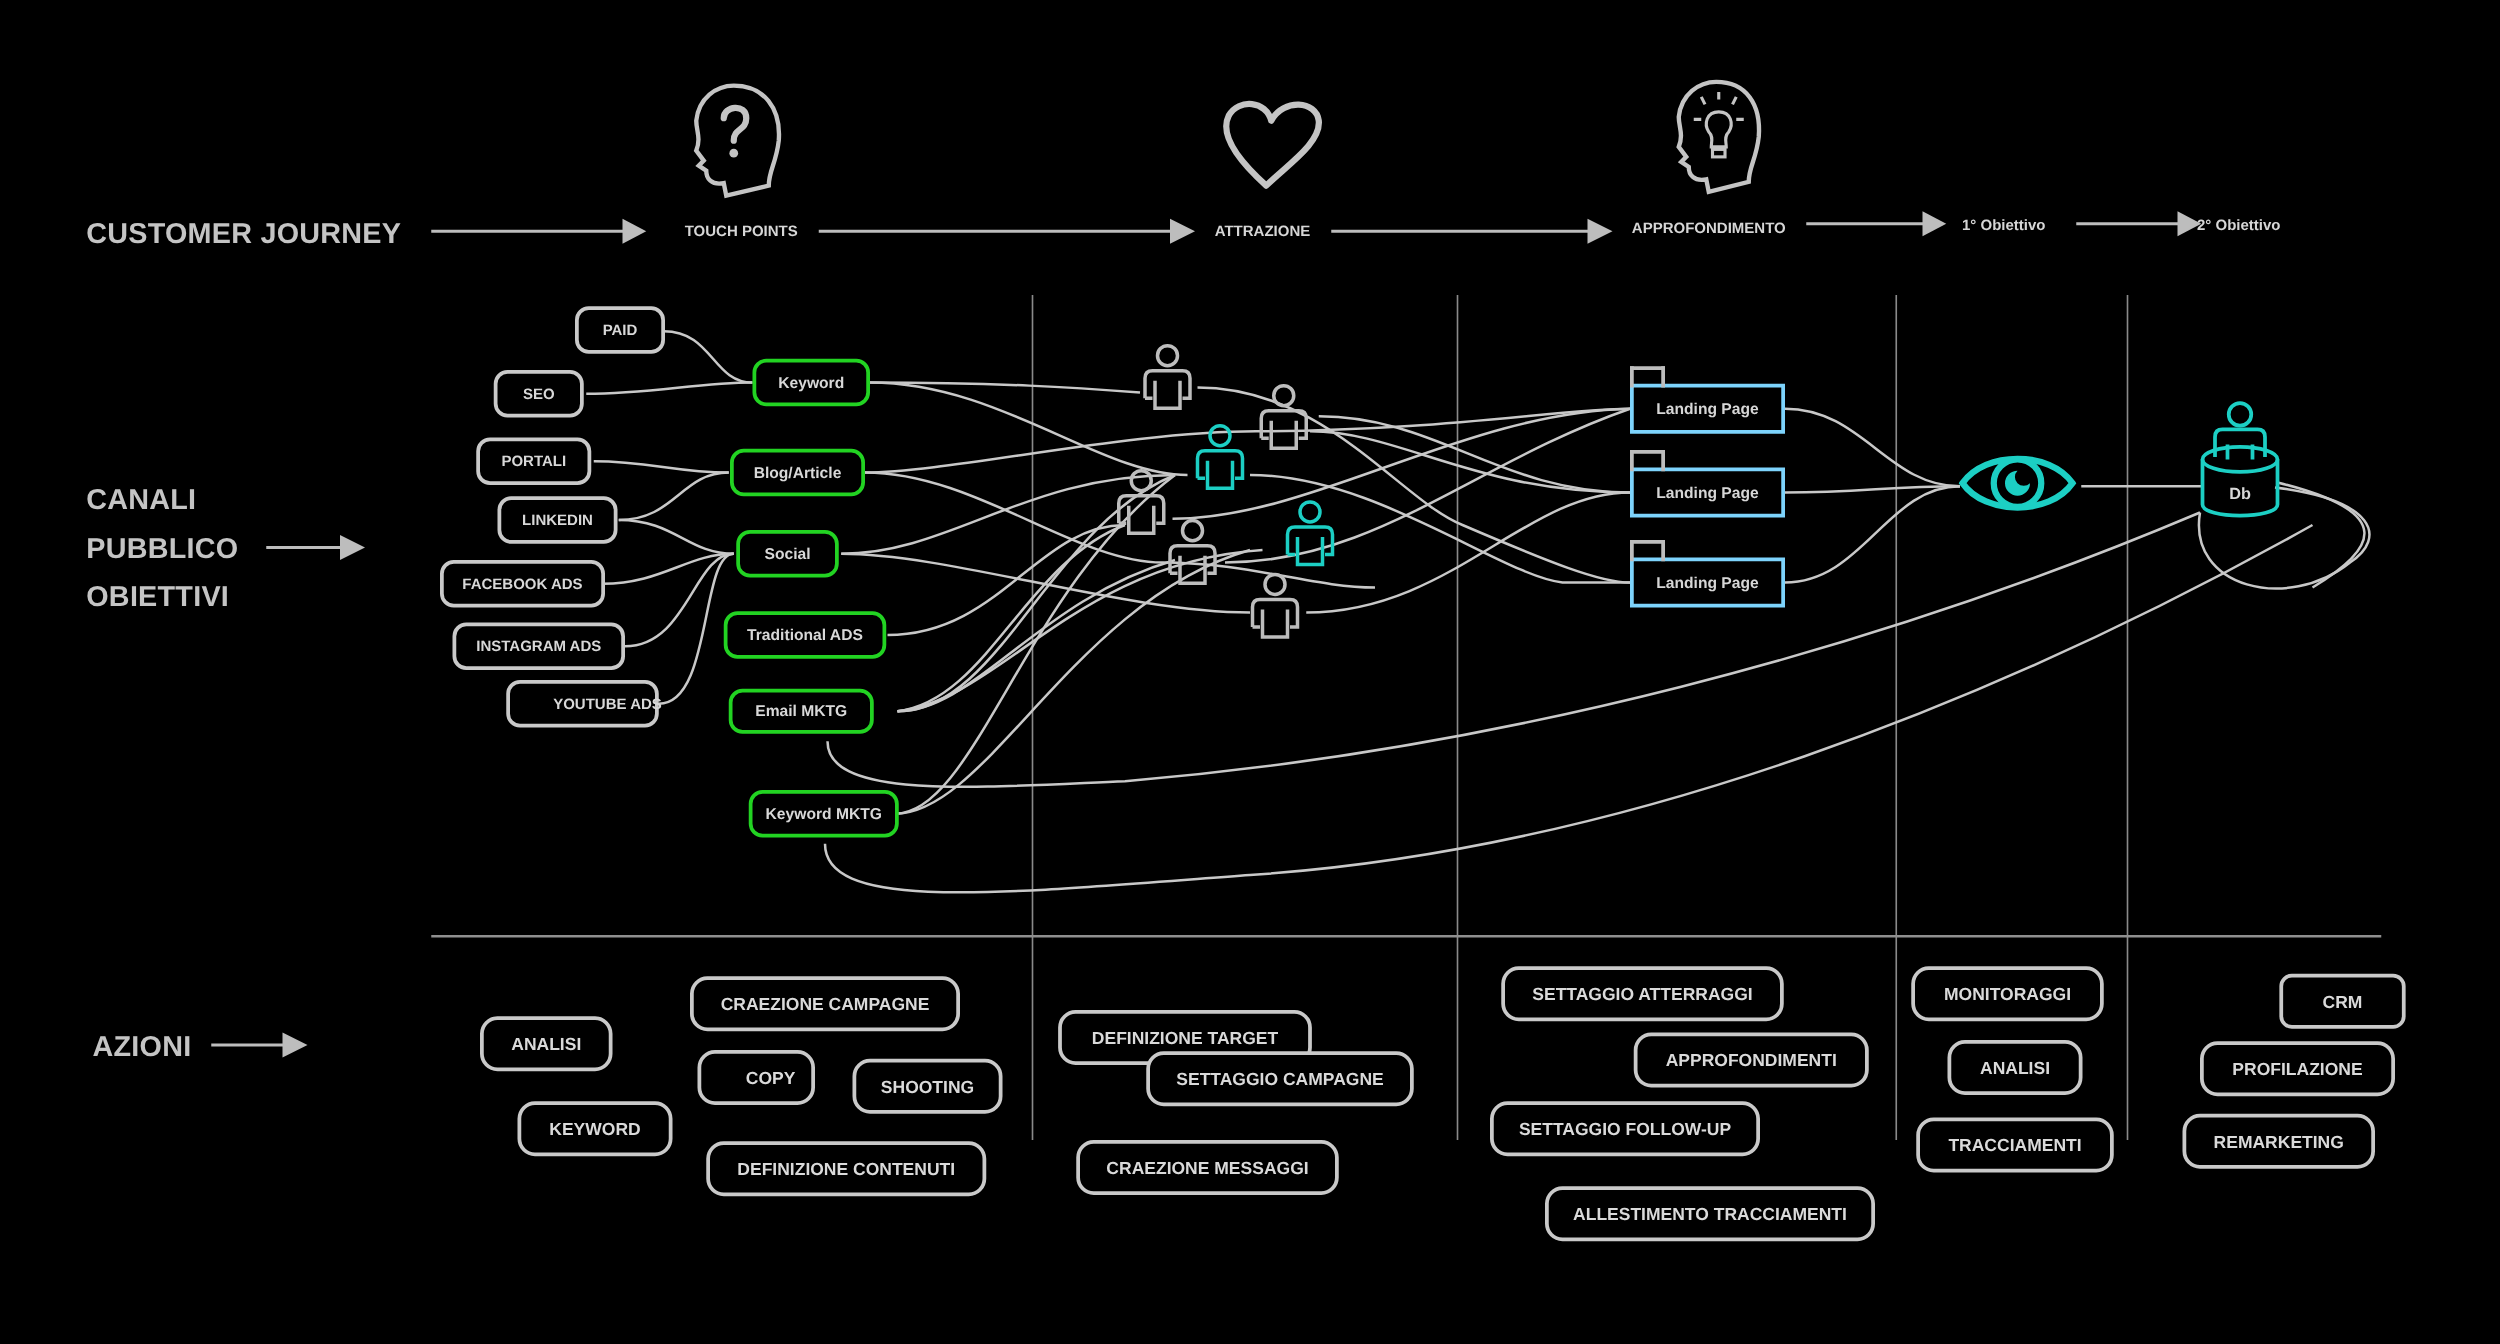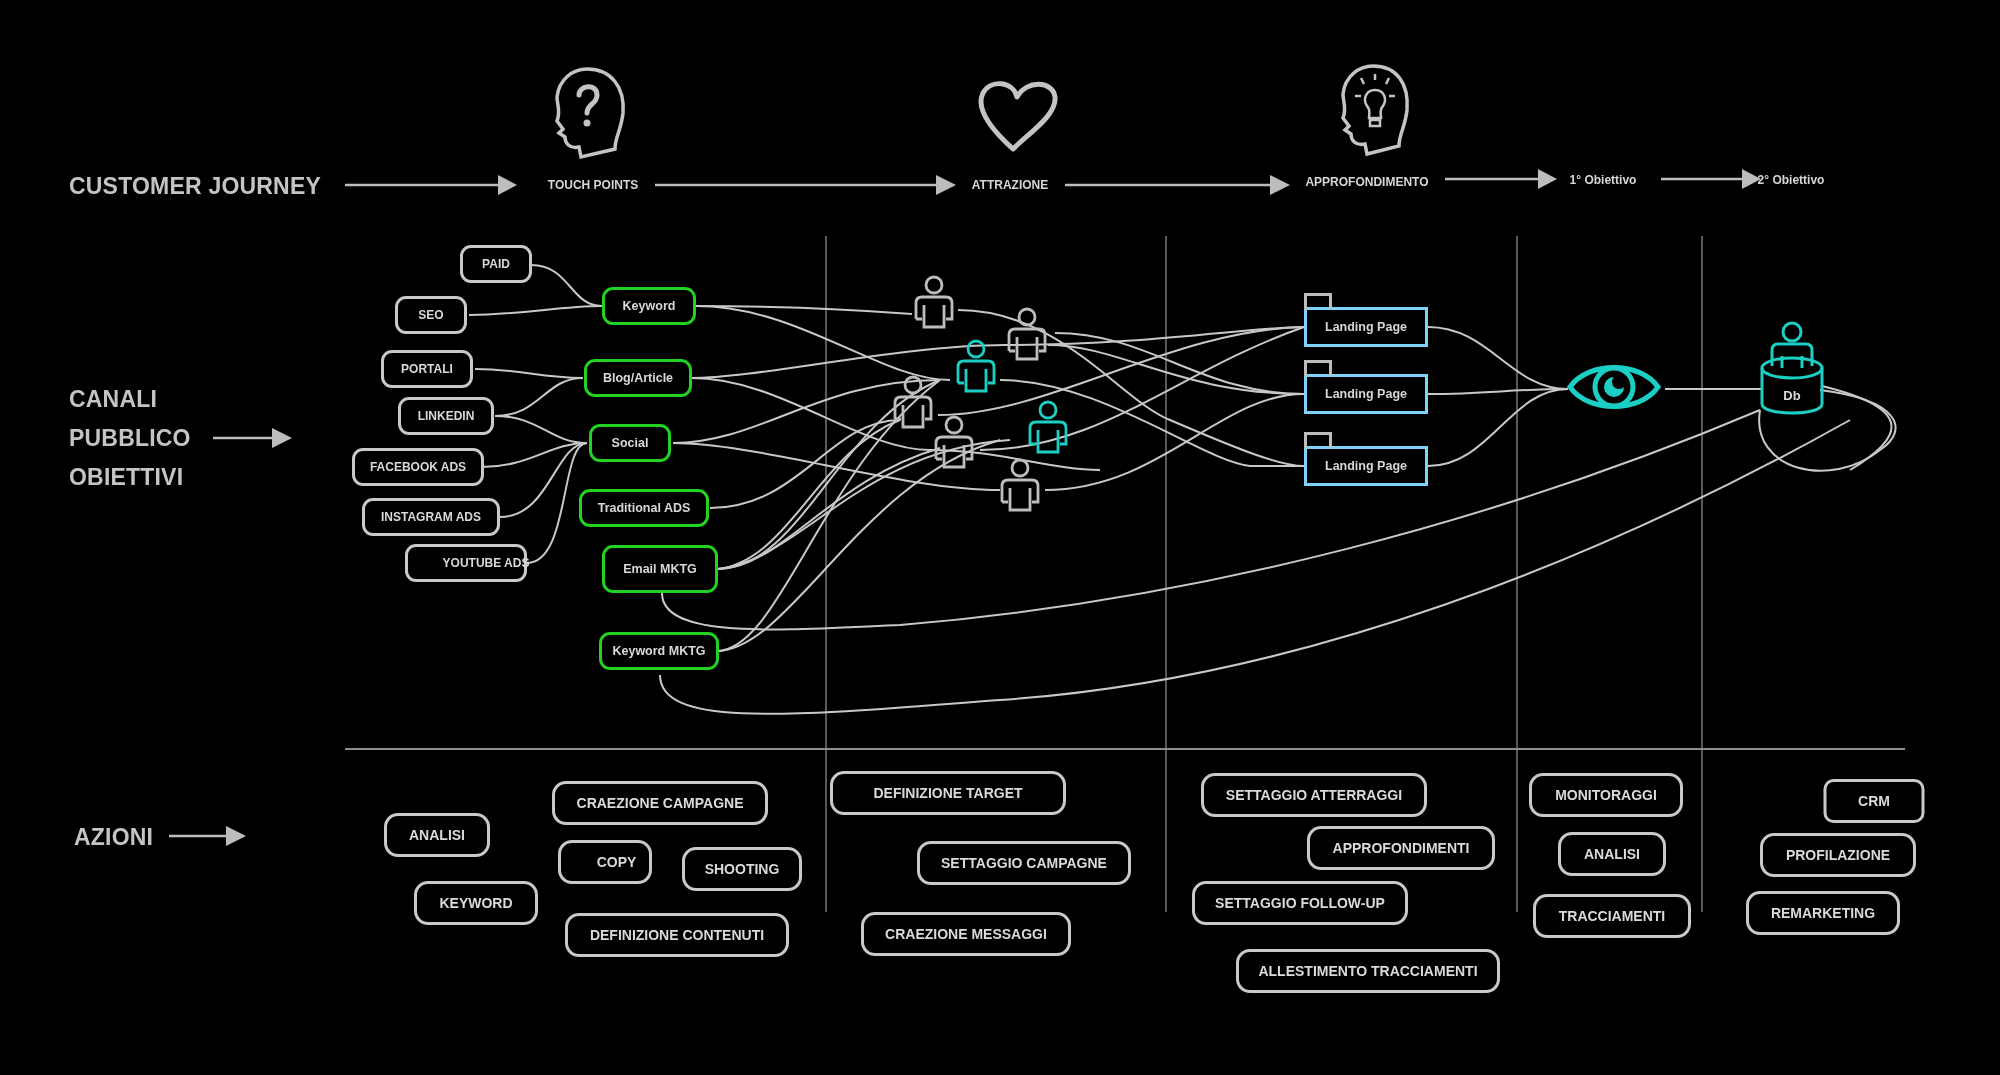--- a/index.html
+++ b/index.html
@@ -135,21 +135,21 @@
 <div class="node" style="left:427px;top:369px;width:92px;height:38px;">PORTALI</div>
 <div class="node" style="left:446px;top:416px;width:96px;height:38px;">LINKEDIN</div>
 <div class="node" style="left:418px;top:467px;width:132px;height:38px;">FACEBOOK ADS</div>
 <div class="node" style="left:431px;top:517px;width:138px;height:38px;">INSTAGRAM ADS</div>
 <div class="node" style="left:466px;top:563px;width:122px;height:38px;padding-left:40px;">YOUTUBE ADS</div>
 
 <div class="node green" style="left:649px;top:306px;width:94px;height:38px;">Keyword</div>
 <div class="node green" style="left:638px;top:378px;width:108px;height:38px;">Blog/Article</div>
 <div class="node green" style="left:630px;top:443px;width:82px;height:38px;">Social</div>
 <div class="node green" style="left:644px;top:508px;width:130px;height:38px;">Traditional ADS</div>
-<div class="node green" style="left:660px;top:569px;width:116px;height:48px;">Email MKTG</div>
+<div class="node green" style="left:641px;top:569px;width:116px;height:36px;">Email MKTG</div>
 <div class="node green" style="left:659px;top:651px;width:120px;height:38px;">Keyword MKTG</div>
 
 <div id="persons">
     <div class="icon" style="left: 934px; top: 306px;"><svg width="48" height="58" viewBox="0 0 48 58">
         <circle cx="24" cy="10" r="8" fill="none" stroke="#bdbdbd" stroke-width="2.8"></circle>
         <path d="M6,44 L6,28 C6,24 8,22 12,22 L36,22 C40,22 42,24 42,28 L42,44 L36,44 M12,44 L6,44 M14,30 L14,52 L34,52 L34,30" fill="none" stroke="#bdbdbd" stroke-width="2.8"></path>
       </svg></div>
     <div class="icon" style="left: 1027px; top: 338px;"><svg width="48" height="58" viewBox="0 0 48 58">
         <circle cx="24" cy="10" r="8" fill="none" stroke="#bdbdbd" stroke-width="2.8"></circle>
         <path d="M6,44 L6,28 C6,24 8,22 12,22 L36,22 C40,22 42,24 42,28 L42,44 L36,44 M12,44 L6,44 M14,30 L14,52 L34,52 L34,30" fill="none" stroke="#bdbdbd" stroke-width="2.8"></path>
@@ -209,21 +209,21 @@
 
 <div class="section-title" style="left:74px;top:824px;">AZIONI</div>
 
 <div class="node action" style="left:660px;top:803px;width:216px;">CRAEZIONE CAMPAGNE</div>
 <div class="node action" style="left:437px;top:835px;width:106px;">ANALISI</div>
 <div class="node action" style="left:605px;top:862px;width:94px;padding-left:23px;">COPY</div>
 <div class="node action" style="left:742px;top:869px;width:120px;">SHOOTING</div>
 <div class="node action" style="left:476px;top:903px;width:124px;">KEYWORD</div>
 <div class="node action" style="left:677px;top:935px;width:224px;">DEFINIZIONE CONTENUTI</div>
 
-<div class="node action" style="left:948px;top:793px;width:236px;">DEFINIZIONE TARGET</div>
+<div class="node action" style="left:948px;top:830px;width:203px;">DEFINIZIONE TARGET</div>
 <div class="node action" style="left:1024px;top:863px;width:214px;">SETTAGGIO CAMPAGNE</div>
 <div class="node action" style="left:966px;top:934px;width:210px;">CRAEZIONE MESSAGGI</div>
 
 <div class="node action" style="left:1314px;top:795px;width:226px;">SETTAGGIO ATTERRAGGI</div>
 <div class="node action" style="left:1401px;top:848px;width:188px;">APPROFONDIMENTI</div>
 <div class="node action" style="left:1300px;top:903px;width:216px;">SETTAGGIO FOLLOW-UP</div>
 <div class="node action" style="left:1368px;top:971px;width:264px;">ALLESTIMENTO TRACCIAMENTI</div>
 
 <div class="node action" style="left:1606px;top:795px;width:154px;">MONITORAGGI</div>
 <div class="node action" style="left:1612px;top:854px;width:108px;">ANALISI</div>

